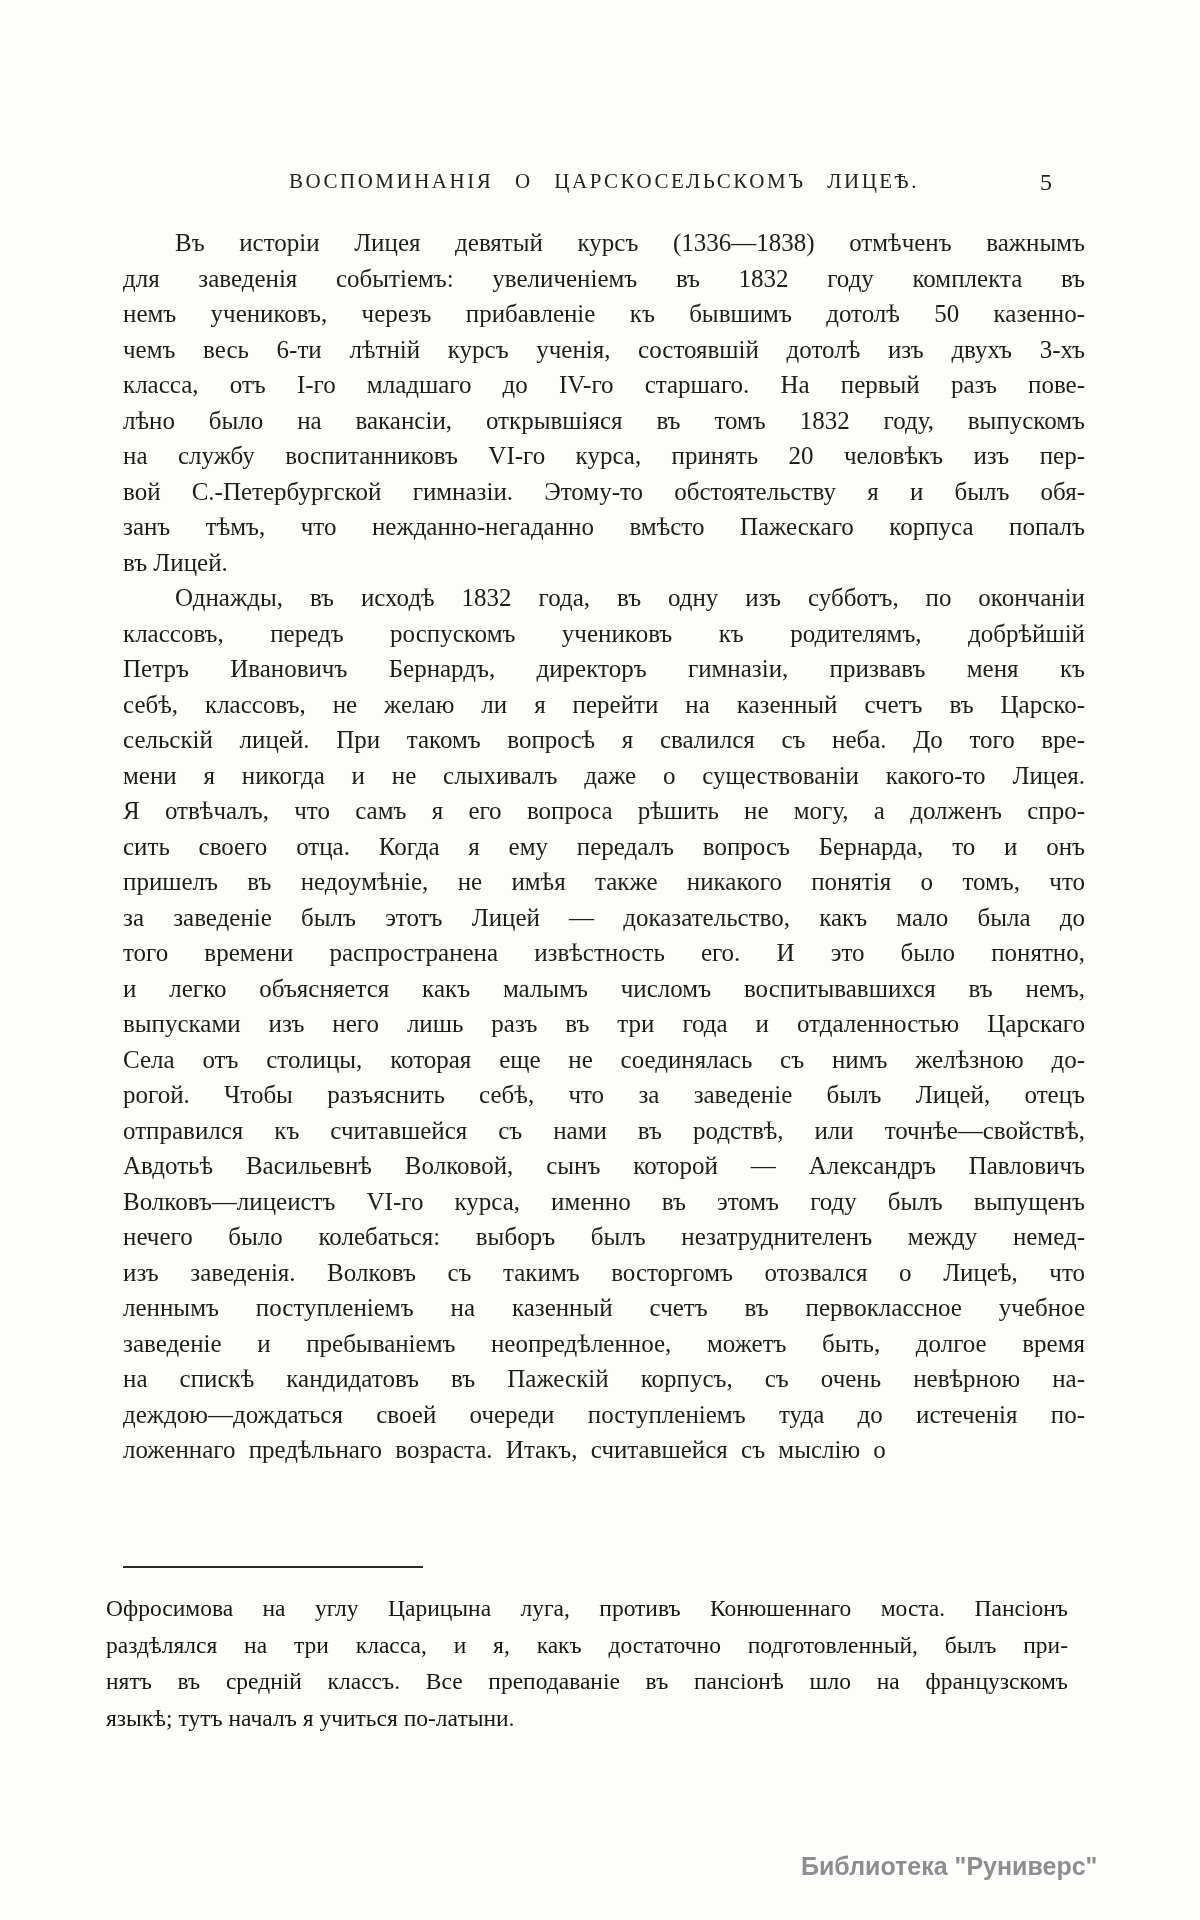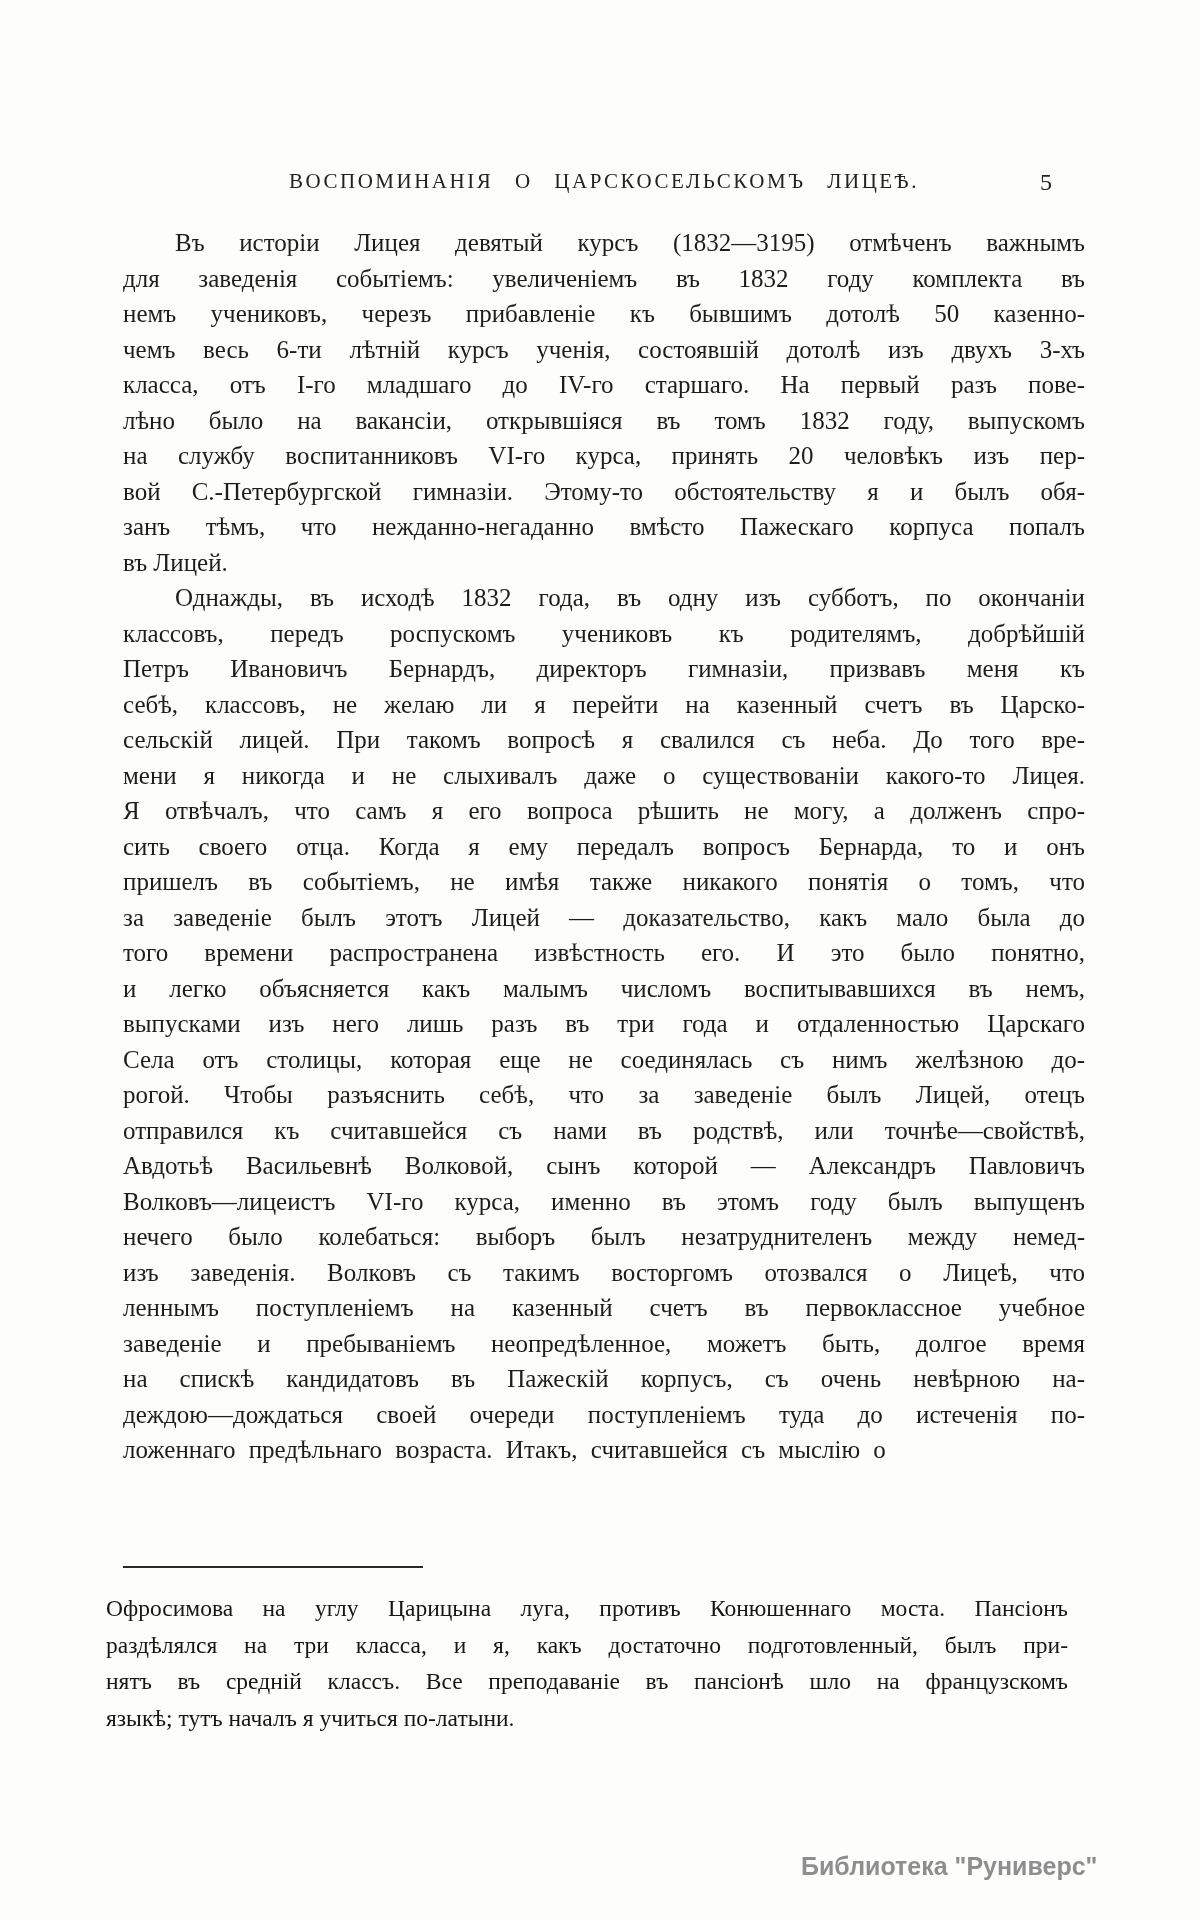--- a/index.html
+++ b/index.html
@@ -99,39 +99,39 @@
 <body>
 
 <div class="page">
 
   <header class="running-head">
     <span class="head-title">ВОСПОМИНАНІЯ О ЦАРСКОСЕЛЬСКОМЪ ЛИЦЕѢ.</span>
     <span class="folio">5</span>
   </header>
 
   <main class="body-text">
-      <p class="line indent">Въ исторіи Лицея девятый курсъ (1832—3195) отмѣченъ важнымъ</p>
+      <p class="line indent">Въ исторіи Лицея девятый курсъ (1336—1838) отмѣченъ важнымъ</p>
       <p class="line">для заведенія событіемъ: увеличеніемъ въ 1832 году комплекта въ</p>
       <p class="line">немъ учениковъ, черезъ прибавленіе къ бывшимъ дотолѣ 50 казенно-</p>
       <p class="line">чемъ весь 6-ти лѣтній курсъ ученія, состоявшій дотолѣ изъ двухъ 3-хъ</p>
       <p class="line">класса, отъ I-го младшаго до IV-го старшаго. На первый разъ пове-</p>
       <p class="line">лѣно было на вакансіи, открывшіяся въ томъ 1832 году, выпускомъ</p>
       <p class="line">на службу воспитанниковъ VI-го курса, принять 20 человѣкъ изъ пер-</p>
       <p class="line">вой С.-Петербургской гимназіи. Этому-то обстоятельству я и былъ обя-</p>
       <p class="line">занъ тѣмъ, что нежданно-негаданно вмѣсто Пажескаго корпуса попалъ</p>
       <p class="line noj">въ Лицей.</p>
       <p class="line indent">Однажды, въ исходѣ 1832 года, въ одну изъ субботъ, по окончаніи</p>
       <p class="line">классовъ, передъ роспускомъ учениковъ къ родителямъ, добрѣйшій</p>
       <p class="line">Петръ Ивановичъ Бернардъ, директоръ гимназіи, призвавъ меня къ</p>
       <p class="line">себѣ, классовъ, не желаю ли я перейти на казенный счетъ въ Царско-</p>
       <p class="line">сельскій лицей. При такомъ вопросѣ я свалился съ неба. До того вре-</p>
       <p class="line">мени я никогда и не слыхивалъ даже о существованіи какого-то Лицея.</p>
       <p class="line">Я отвѣчалъ, что самъ я его вопроса рѣшить не могу, а долженъ спро-</p>
       <p class="line">сить своего отца. Когда я ему передалъ вопросъ Бернарда, то и онъ</p>
-      <p class="line">пришелъ въ событіемъ, не имѣя также никакого понятія о томъ, что</p>
+      <p class="line">пришелъ въ недоумѣніе, не имѣя также никакого понятія о томъ, что</p>
       <p class="line">за заведеніе былъ этотъ Лицей — доказательство, какъ мало была до</p>
       <p class="line">того времени распространена извѣстность его. И это было понятно,</p>
       <p class="line">и легко объясняется какъ малымъ числомъ воспитывавшихся въ немъ,</p>
       <p class="line">выпусками изъ него лишь разъ въ три года и отдаленностью Царскаго</p>
       <p class="line">Села отъ столицы, которая еще не соединялась съ нимъ желѣзною до-</p>
       <p class="line">рогой. Чтобы разъяснить себѣ, что за заведеніе былъ Лицей, отецъ</p>
       <p class="line">отправился къ считавшейся съ нами въ родствѣ, или точнѣе—свойствѣ,</p>
       <p class="line">Авдотьѣ Васильевнѣ Волковой, сынъ которой — Александръ Павловичъ</p>
       <p class="line">Волковъ—лицеистъ VI-го курса, именно въ этомъ году былъ выпущенъ</p>
       <p class="line">нечего было колебаться: выборъ былъ незатруднителенъ между немед-</p>

